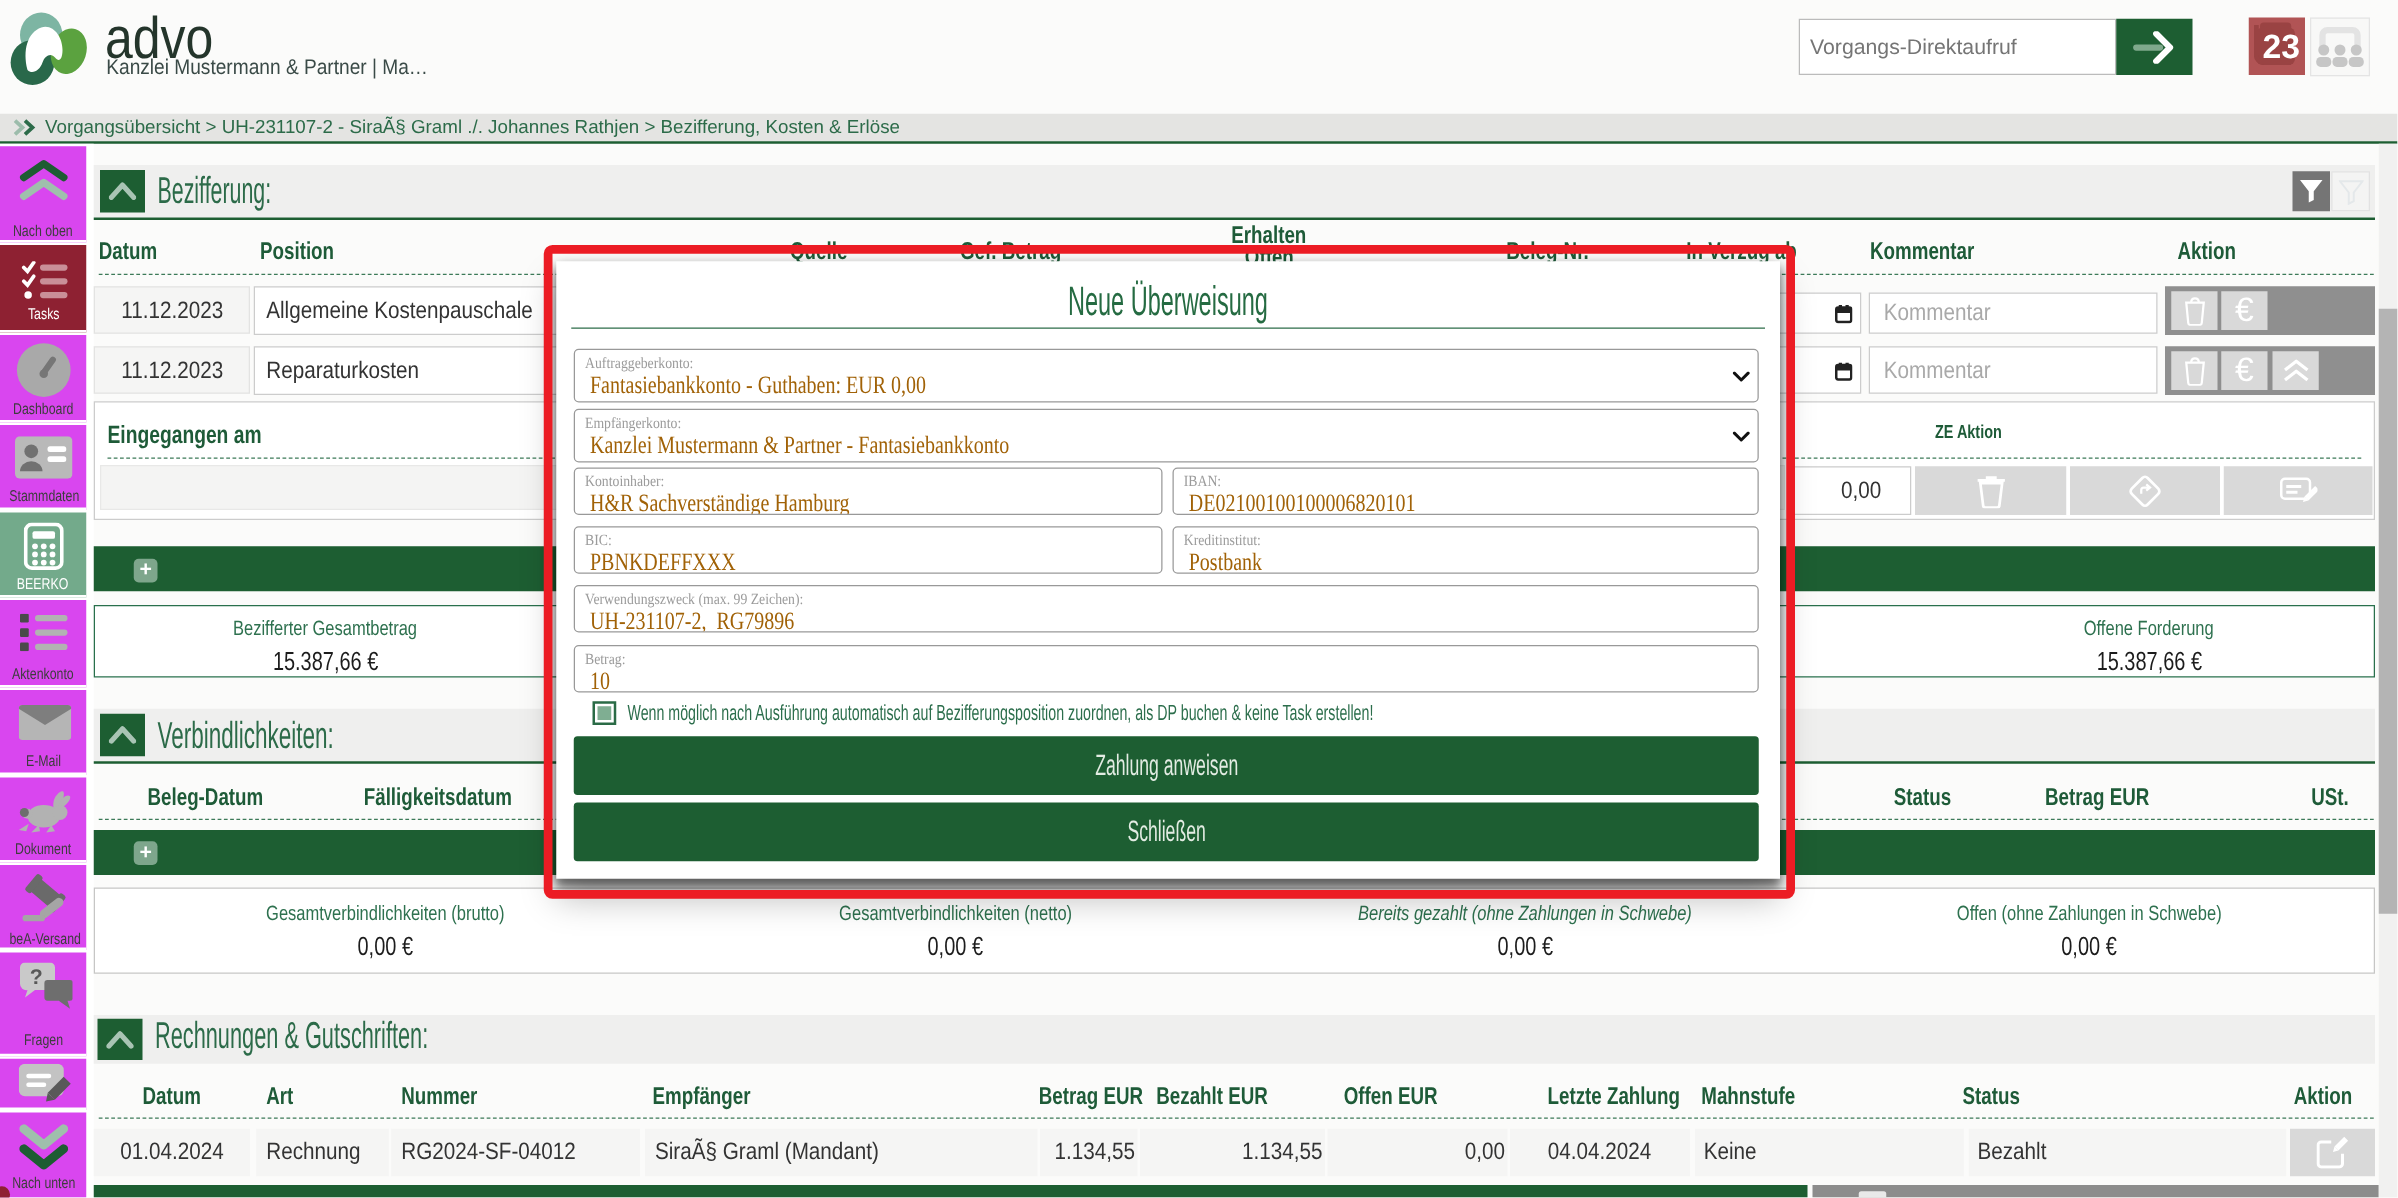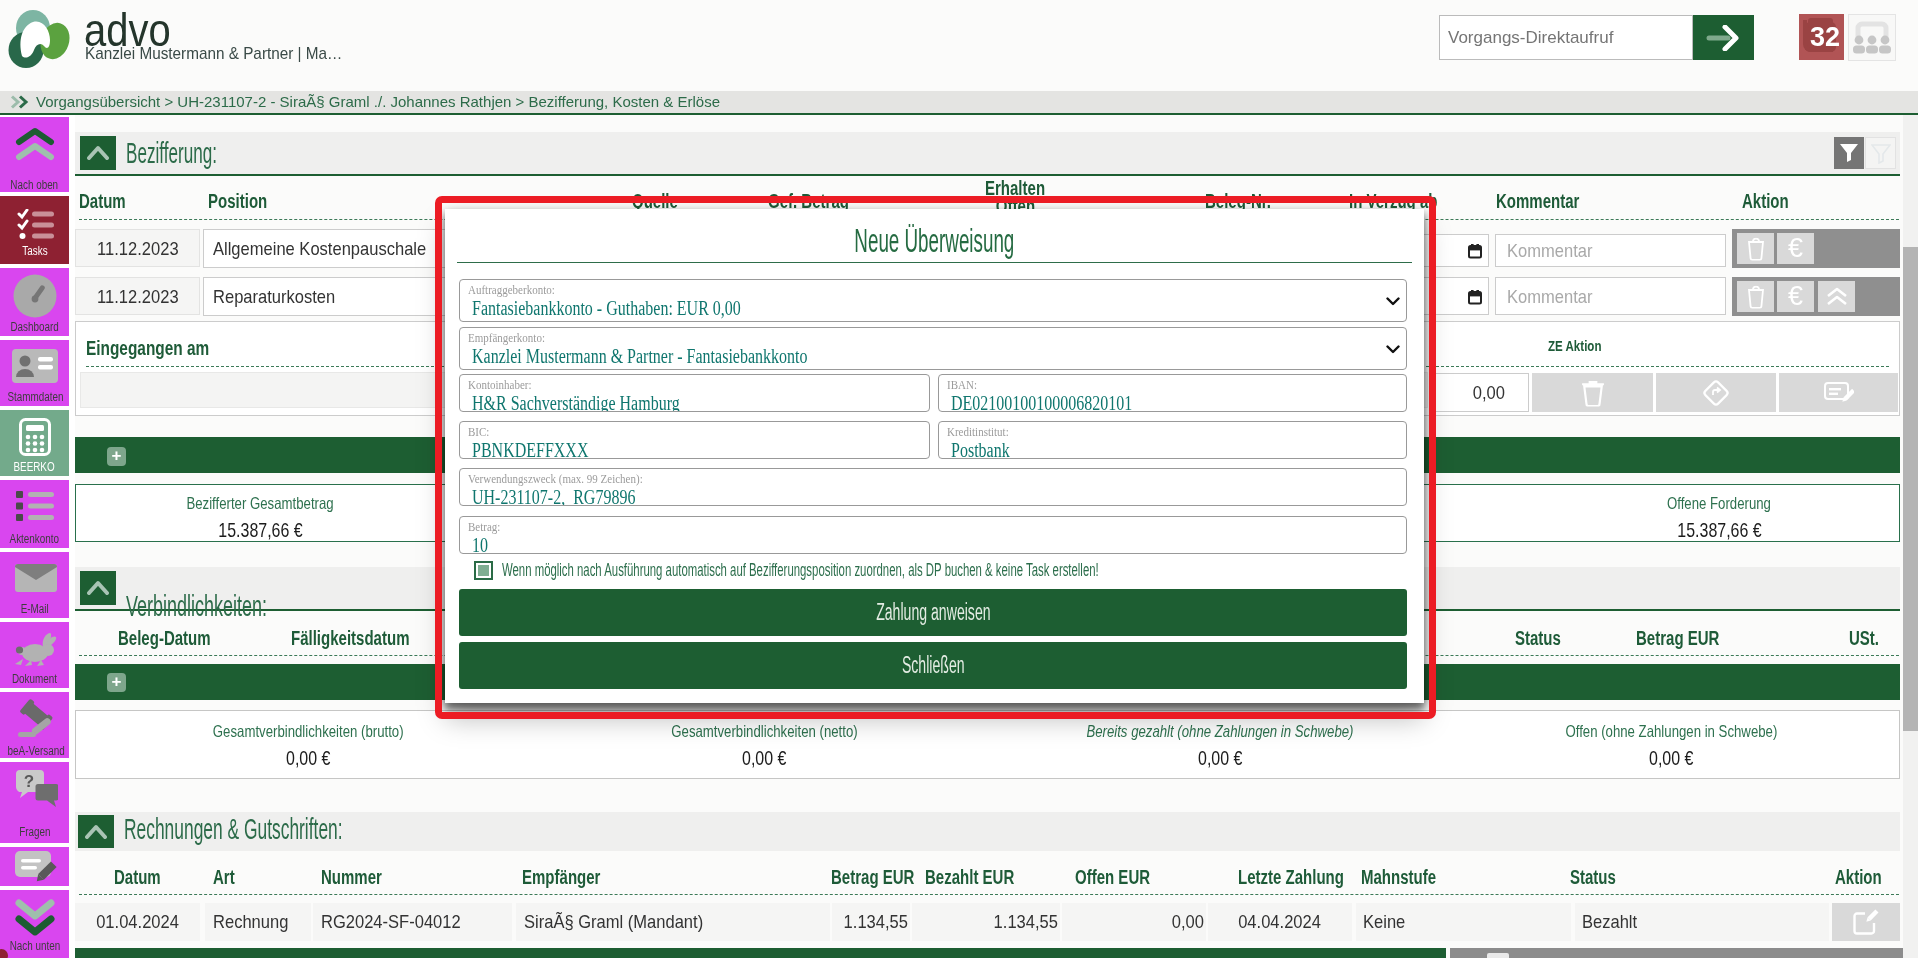--- a/index.html
+++ b/index.html
@@ -17,21 +17,21 @@
 .cell{position:absolute;background:#f5f5f4;border:1px solid #e3e3e2;font-size:19px;color:#333;}.cell span{display:inline-block;transform:scaleX(0.87);white-space:nowrap;}.cell span.l{transform-origin:0 50%;}
 .inp{position:absolute;background:#fff;border:1px solid #ccc;font-size:19px;color:#333;}.inp span{display:inline-block;transform:scaleX(0.87);transform-origin:0 50%;white-space:nowrap;}
 .sumlbl{color:#2e714f;font-size:16.5px;text-align:center;}.sumlbl span{display:inline-block;transform:scaleX(0.8);white-space:nowrap;}
 .sumval{color:#1c1c1c;font-size:21px;text-align:center;}.sumval span{display:inline-block;transform:scaleX(0.76);white-space:nowrap;}
 .akt{position:absolute;background:#8f8f8f;}
 .abtn{position:absolute;width:37px;height:31px;background:#d9d9d9;}
 .abtn svg{position:absolute;left:50%;top:50%;transform:translate(-50%,-50%);}
 .tile{position:absolute;left:0;width:69px;background:#d946ef;border-bottom:2px solid #fff;text-align:center;}
 .tlbl{position:absolute;left:0;width:100%;text-align:center;font-size:12.5px;color:#3d3d3d;}.tlbl span{--s:0.79;}
 .flbl{font-size:12.5px;line-height:14px;color:#9b9b9b;margin-left:-4px;}.flbl span{display:inline-block;transform:scaleX(0.88);transform-origin:0 50%;white-space:nowrap;}
-.fval{font-size:20px;line-height:22px;color:#0f766e;}.fval span{display:inline-block;transform:scaleX(0.8);transform-origin:0 50%;white-space:nowrap;}
+.fval{font-size:20px;line-height:22px;color:#a16207;}.fval span{display:inline-block;transform:scaleX(0.8);transform-origin:0 50%;white-space:nowrap;}
 .field{position:absolute;background:#fff;border:1px solid #999;border-radius:4px;padding:3px 0 0 12px;overflow:hidden;font-family:Liberation Serif, serif;}
 .mbtn{position:absolute;left:459px;width:948px;height:47px;background:#1d5e32;border-radius:3px;text-align:center;color:#e3ece3;font-size:19.5px;}
 .mbtn span{line-height:47px;}
 </style>
 </head>
 <body>
 <div id="page">
 
 <div class="abs" style="left:0;top:0;width:1918px;height:91px;background:#fbfbfa;"></div>
 
@@ -49,21 +49,21 @@
 <svg style="position:absolute;left:13px;top:10px;" width="36" height="26" viewBox="0 0 36 26">
  <line x1="3" y1="13" x2="22" y2="13" stroke="#7fa98c" stroke-width="5" stroke-linecap="round"></line>
  <path d="M19 2 L30 13 L19 24" fill="none" stroke="#fff" stroke-width="5" stroke-linecap="round" stroke-linejoin="round"></path>
 </svg>
 </div>
 
 <div class="abs" style="left:1799px;top:14px;width:45px;height:46px;background:#b15455;">
   <div class="abs" style="left:6px;top:8px;width:31px;height:30px;background:#9a4343;border-radius:5px;"></div>
   <div class="abs" style="left:9px;top:4px;width:25px;height:10px;background:#9a4343;border-radius:3px;"></div>
   <div class="abs" style="left:4px;top:6px;width:30px;height:32px;border-left:4px solid #9a4343;border-bottom:4px solid #9a4343;border-radius:0 0 0 8px;"></div>
-  <div class="abs" style="left:7px;top:8px;width:38px;height:32px;color:#fff;font-size:27px;font-weight:bold;text-align:center;">32</div>
+  <div class="abs" style="left:7px;top:8px;width:38px;height:32px;color:#fff;font-size:27px;font-weight:bold;text-align:center;">23</div>
 </div>
 
 <div class="abs" style="left:1848px;top:14px;width:48px;height:47px;background:#f8f8f7;border:1px solid #e4e4e4;">
   <svg style="position:absolute;left:3px;top:5px;" width="40" height="36" viewBox="0 0 40 36">
     <path d="M6 22 L6 8 a4 4 0 0 1 4 -4 L30 4 a4 4 0 0 1 4 4 L34 22" fill="none" stroke="#e3e3e3" stroke-width="5"></path>
     <g fill="#c6c6c6">
       <circle cx="7" cy="20" r="4.4"></circle>
           <rect x="1" y="25.5" width="12" height="8" rx="3.5"></rect>
       <circle cx="20" cy="20" r="4.4"></circle>
           <rect x="14" y="25.5" width="12" height="8" rx="3.5"></rect>
@@ -349,21 +349,21 @@
 <div class="abs sumlbl" style="left:1538px;top:494px;width:362px;"><span>Offene Forderung</span></div>
 <div class="abs sumval" style="left:1538px;top:518px;width:362px;"><span>15.387,66&nbsp;€</span></div>
 
 <div class="abs" style="left:75px;top:567px;width:1825px;height:42px;background:#efefee;"></div>
 <div class="abs" style="left:75px;top:609px;width:1825px;height:2px;background:#1d5e32;"></div>
 <div class="abs grnbar" style="left:80px;top:571px;width:36px;height:34px;">
  <svg style="position:absolute;left:7px;top:9px;" width="22" height="15" viewBox="0 0 22 15">
         <path d="M2 13 L11 3 L20 13" fill="none" stroke="#a9c4b4" stroke-width="4" stroke-linecap="round" stroke-linejoin="round"></path>
       </svg>
 </div>
-<div class="abs" style="left:126px;top:572px;font-size:30px;color:#2c6b49;margin-top:17px;"><span class="cn" style="--s:0.60;">Verbindlichkeiten:</span></div>
+<div class="abs" style="left:126px;top:572px;font-size:30px;color:#2c6b49;"><span class="cn" style="--s:0.60;">Verbindlichkeiten:</span></div>
 <div class="abs hdr" style="left:118px;top:627px;"><span class="h">Beleg-Datum</span></div>
 <div class="abs hdr" style="left:291px;top:627px;"><span class="h">Fälligkeitsdatum</span></div>
 <div class="abs hdr" style="left:1515px;top:627px;"><span class="h">Status</span></div>
 <div class="abs hdr" style="left:1636px;top:627px;"><span class="h">Betrag EUR</span></div>
 <div class="abs hdr" style="left:1849px;top:627px;"><span class="h">USt.</span></div>
 <div class="abs dashed" style="left:79px;top:655px;width:1820px;"></div>
 
 <div class="abs grnbar" style="left:75px;top:664px;width:1825px;height:36px;"></div>
 <div class="plus" style="left:107px;top:673px;">+</div>
 

